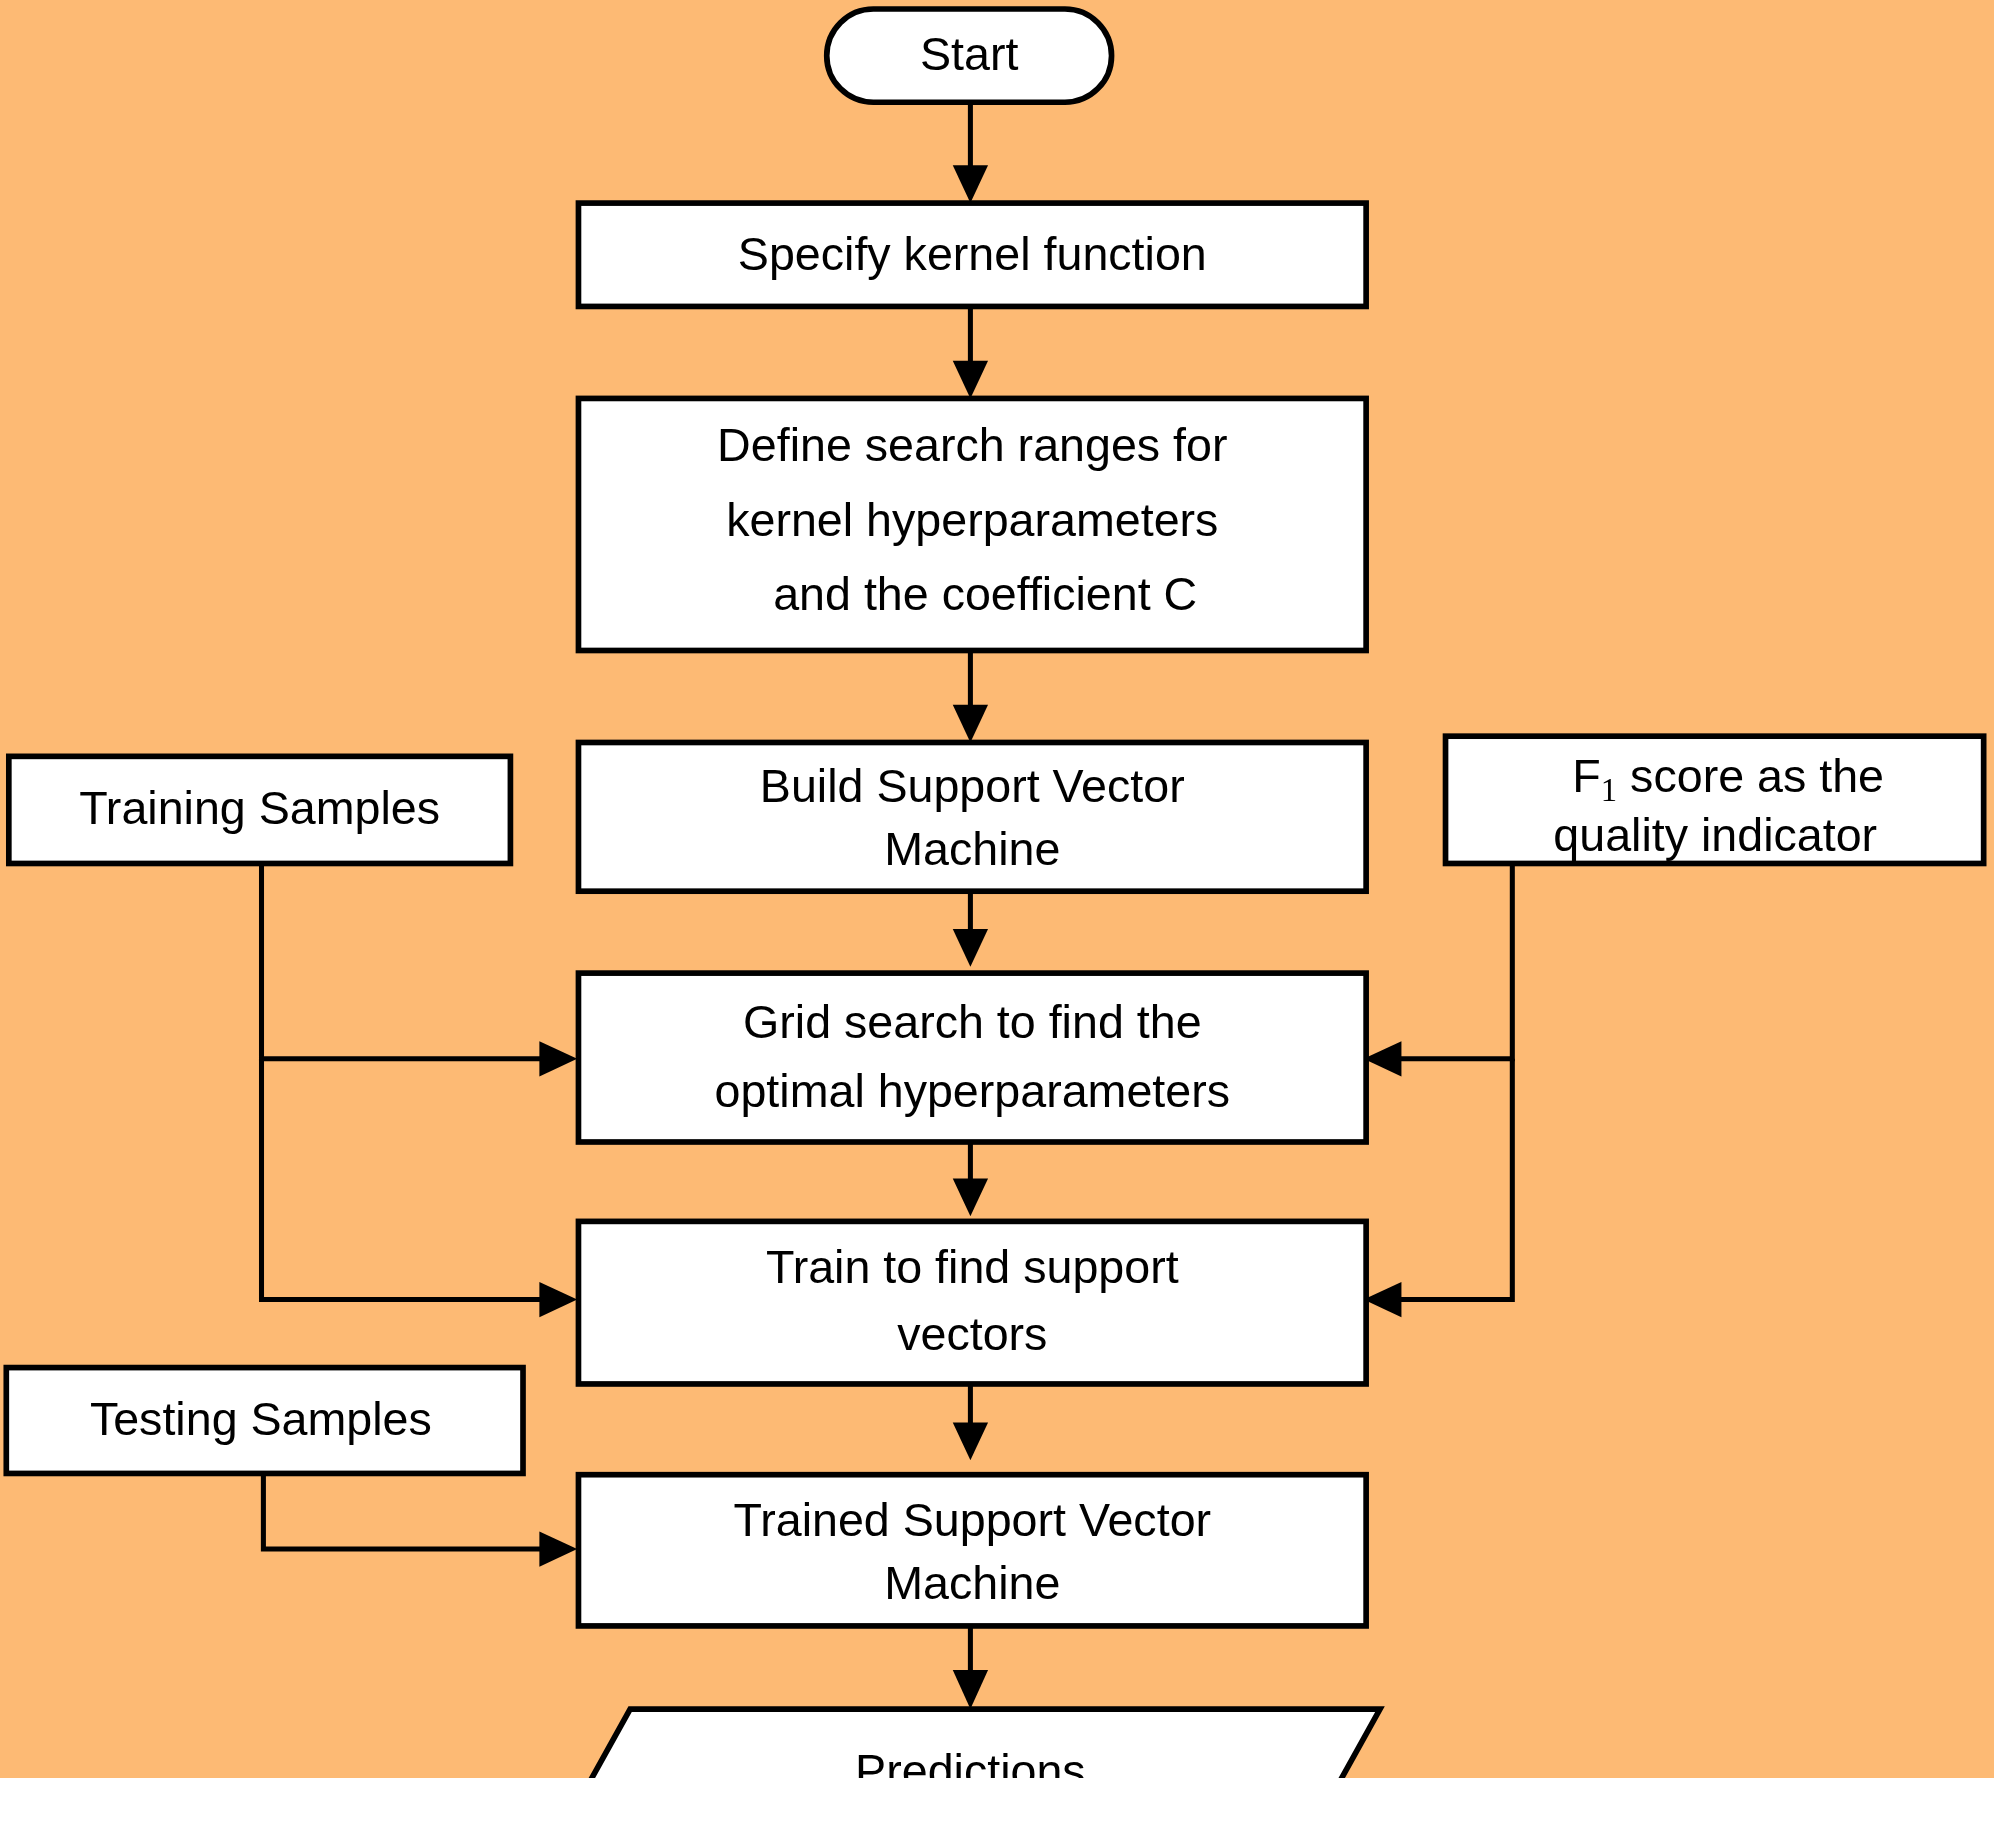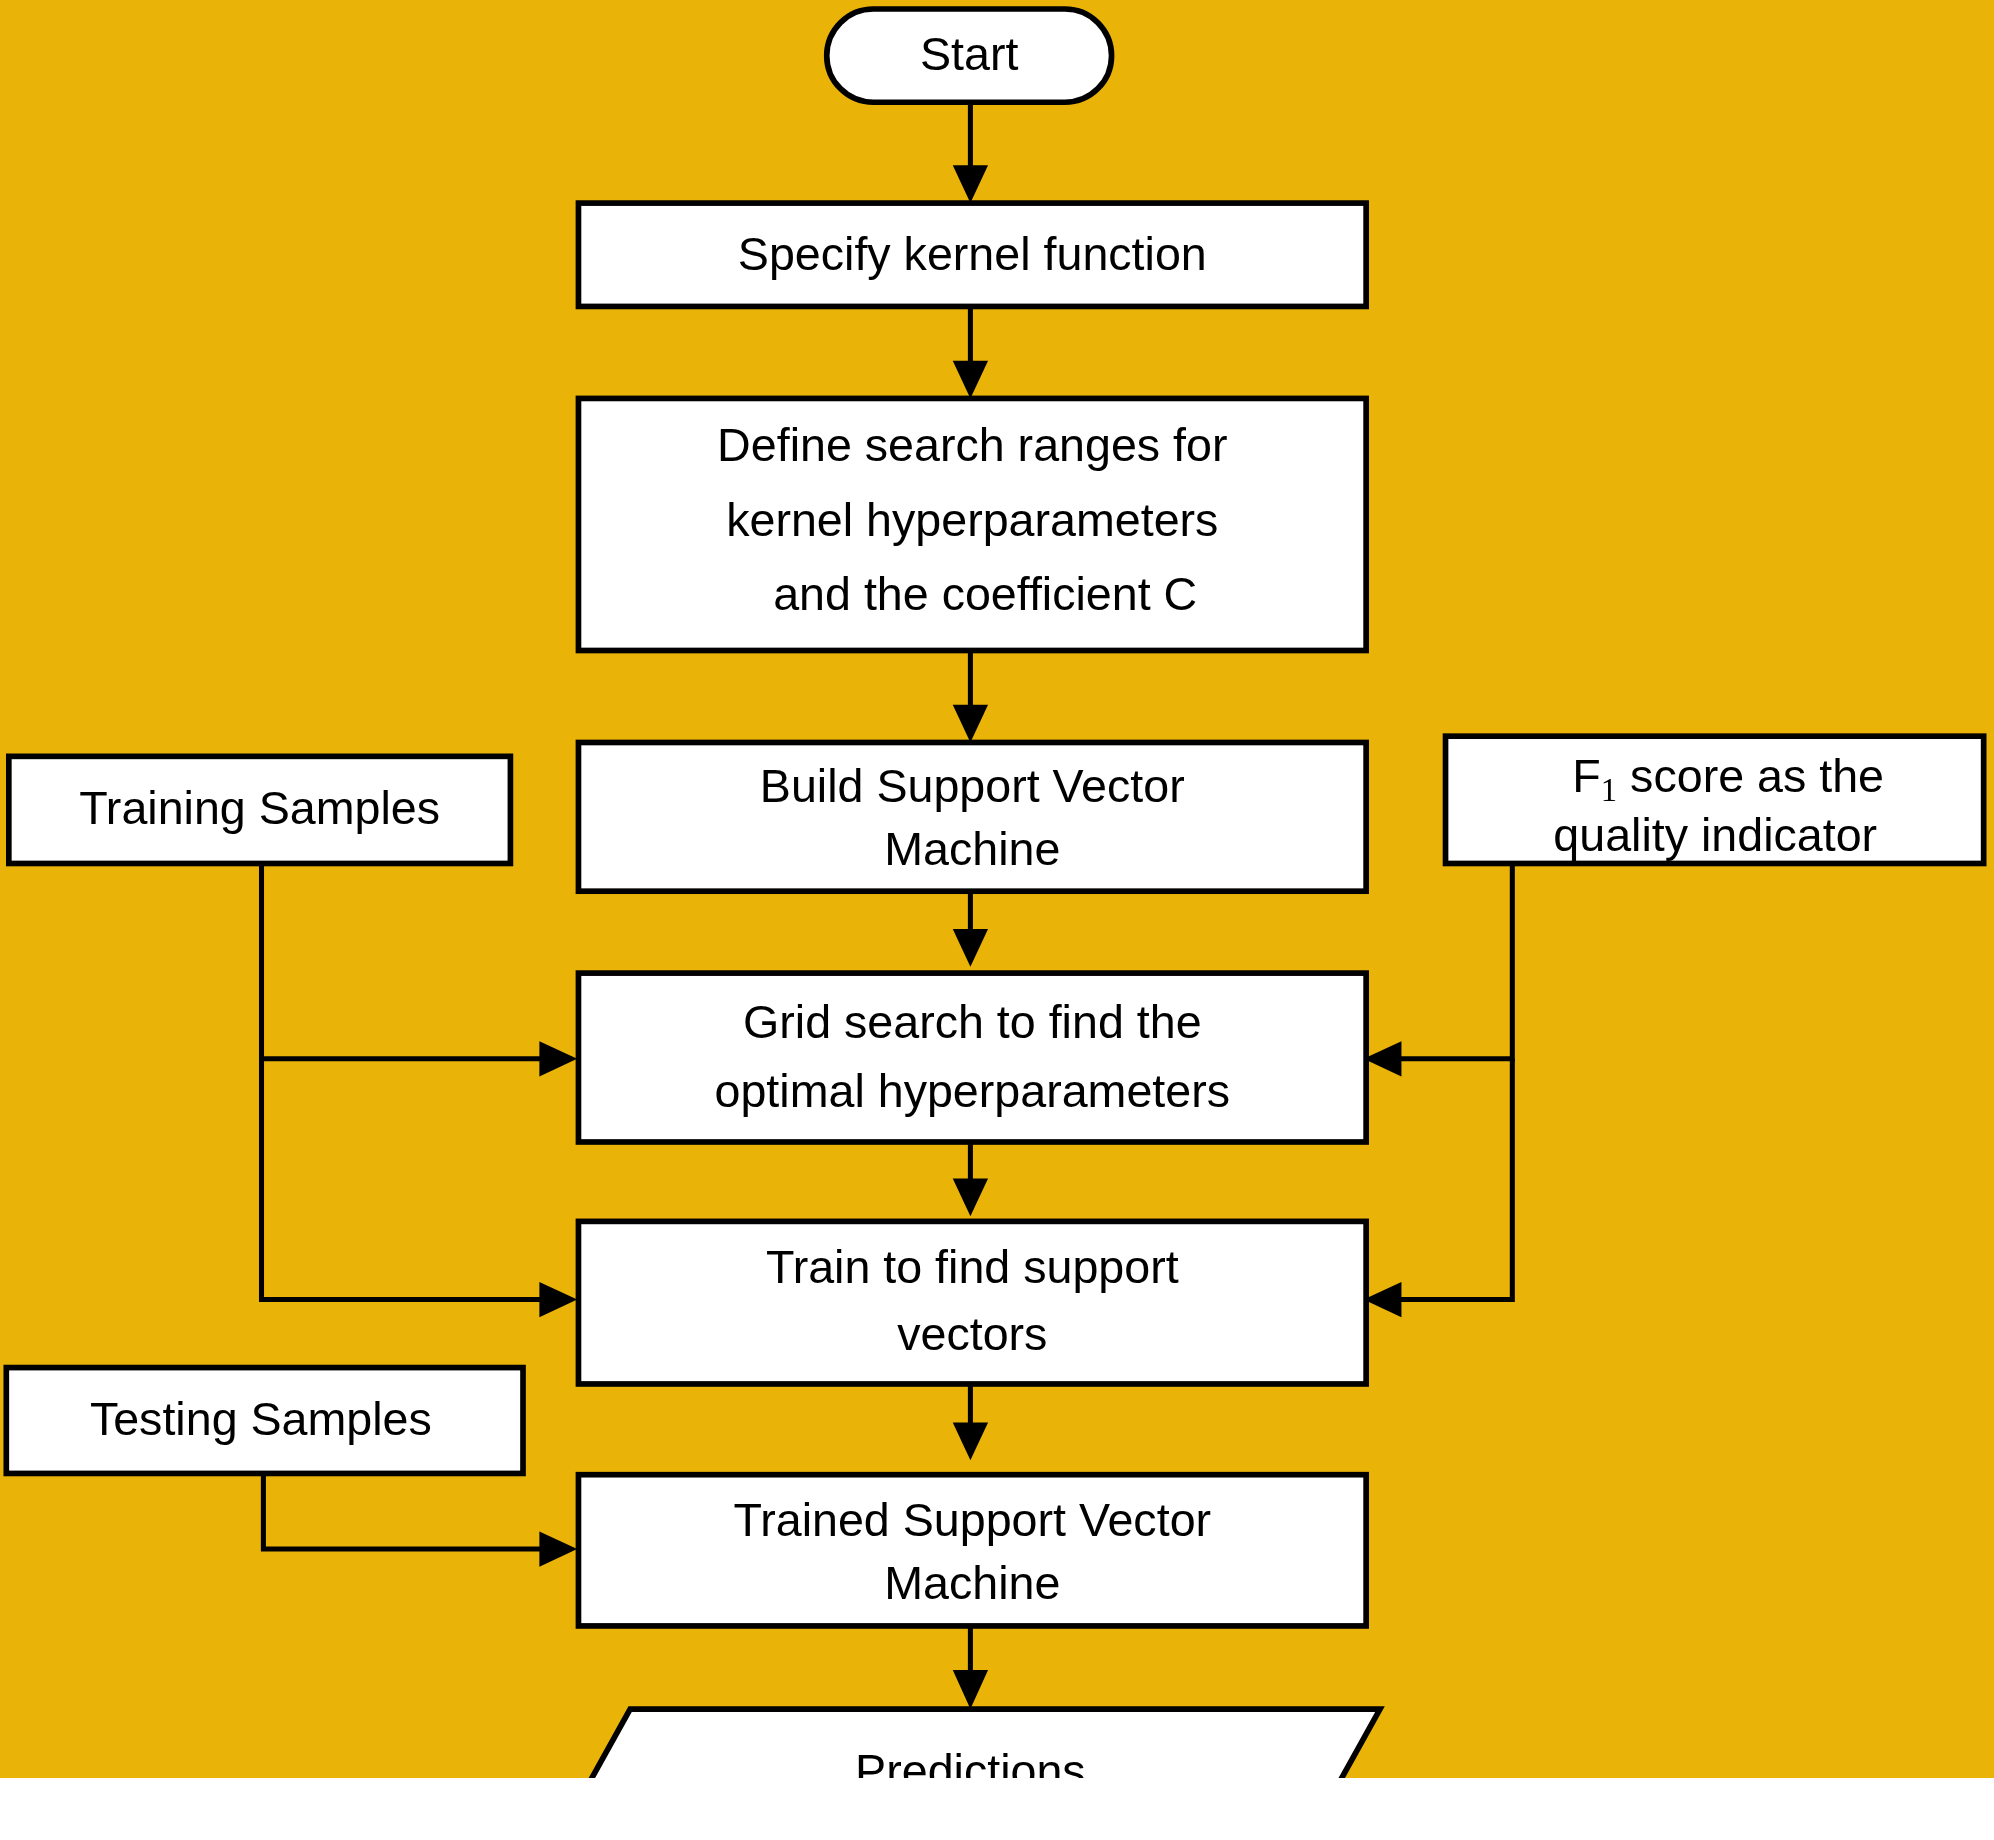--- a/index.html
+++ b/index.html
@@ -7,21 +7,21 @@
     padding: 0;
     background: #ffffff;
   }
   body {
     font-family: "Liberation Sans", sans-serif;
   }
   #flowchart-root {
     position: relative;
     width: 1995px;
     height: 1778px;
-    background: #eab308;
+    background: #fdba74;
     overflow: hidden;
   }
   svg.chart {
     display: block;
     width: 1995px;
     height: 1841px;
   }
   .node-shape {
     fill: #ffffff;
     stroke: #000000;

